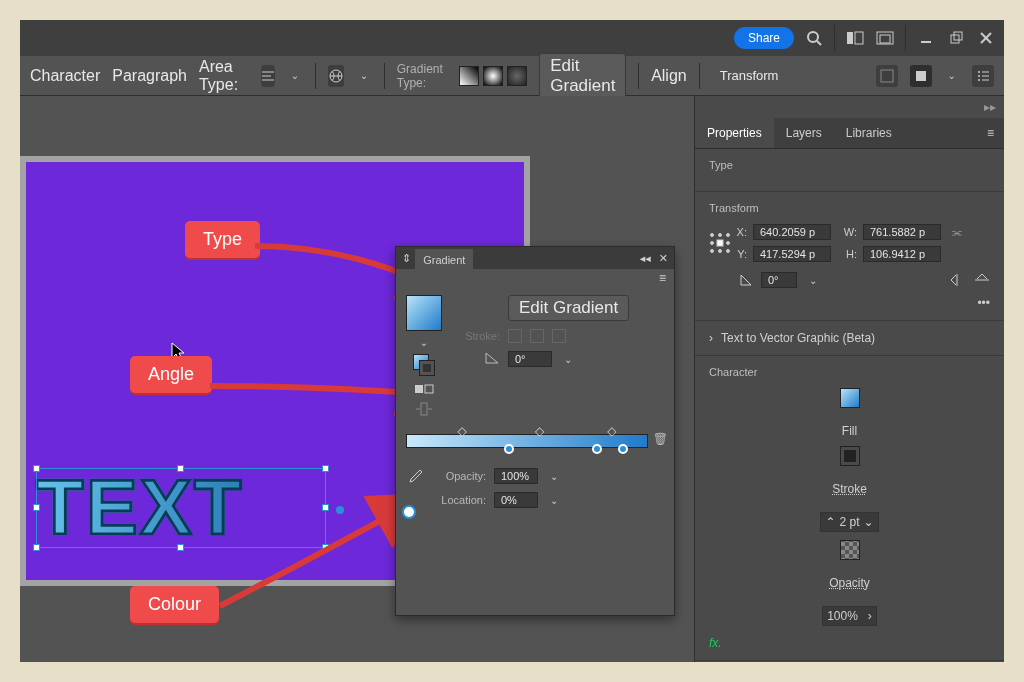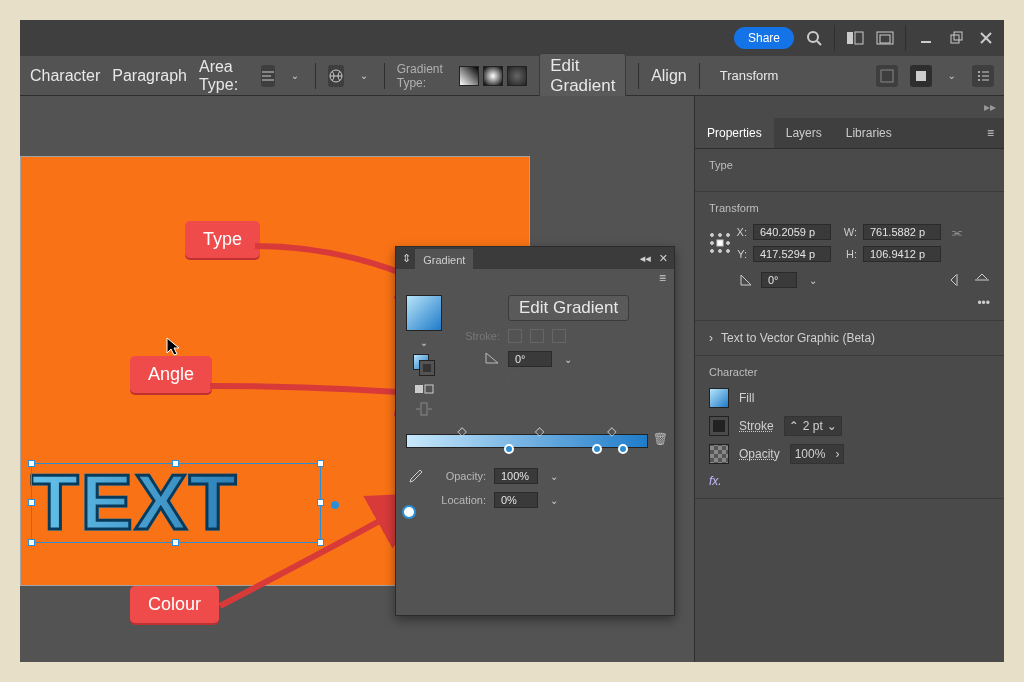--- a/index.html
+++ b/index.html
@@ -28,21 +28,21 @@
   .swatch { width:20px; height:20px; border:1px solid #222; }
   .swLin { background: linear-gradient(45deg,#fff,#000); }
   .swRad { background: radial-gradient(circle at 50% 50%, #fff, #000); }
   .swDia { background: radial-gradient(ellipse at 50% 50%, #666, #222); }
   .pill-btn { background:#5a5a5a; border: 1px solid #3a3a3a; padding: 2px 10px; border-radius:3px; font-size:17px; color:#e8e8e8; }
   .ob-right-label { font-size:13px; color:#e8e8e8; margin-left:8px; }
   .sq-dark { width:22px; height:22px; background:#3e3e3e; border-radius:3px; display:inline-flex; align-items:center; justify-content:center;}
   
   .main { position:absolute; top:76px; left:0; right:0; bottom:0; display:flex; }
   .canvas-col { flex:1; background:#535353; position:relative; overflow:hidden; }
-  .artboard { position:absolute; left:0; top:60px; width:510px; height:430px; background:#f97316; border:1px solid #a3a3a3;padding-left:11px; }
+  .artboard { position:absolute; left:0; top:60px; width:510px; height:430px; background:#6d28d9; border:6px solid #a3a3a3;padding-left:11px; }
   .text-object {
     position:absolute; left:10px; top:300px; font-family: "Arial Black", Arial, sans-serif;
     font-size:78px; font-weight:900; letter-spacing:2px;
     color: transparent; -webkit-text-stroke: 3px #0a3a5a;
     background: linear-gradient(90deg,#66c2ea,#2c7fb6); -webkit-background-clip:text; background-clip:text;
   }
   .selhandles { position:absolute; border:1px solid #2b8fd8; left:10px; top:306px; width:290px; height:80px; pointer-events:none; }
   .selhandles .h { position:absolute; width:7px; height:7px; background:#fff; border:1px solid #2b8fd8; }
   .cursor-ptr { position:absolute; left:145px; top:180px; }
   
@@ -67,21 +67,21 @@
   .right-col { width:310px; background:#4a4a4a; border-left:1px solid #2e2e2e; position:relative; }
   .tabbar { display:flex; align-items:center; border-bottom:1px solid #2e2e2e; background:#3f3f3f; }
   .tab { padding:8px 12px; font-size:12px; color:#ccc; }
   .tab.active { background:#4a4a4a; color:#fff; }
   .tab.menu { margin-left:auto; padding:8px 10px; }
   .section { padding:10px 14px; border-bottom:1px solid #3a3a3a; }
   .sec-title { font-size:11px; color:#bfbfbf; margin-bottom:10px; }
   .tf-grid { display:grid; grid-template-columns: 20px 12px 78px 20px 78px 20px; gap:6px 6px; align-items:center; font-size:11px; }
   .tf-ref { grid-row: span 2; width:22px; height:22px; display:inline-block; }
   .tf-lbl { color:#ccc; text-align:right; }
-  .ap-row { display:flex; align-items:center; gap:10px; margin:8px 0; }
+  .ap-row { display:flex; align-items:center; gap:16px; margin:8px 0;flex-direction:column; }
   .ap-sw { width:20px; height:20px; border:1px solid #222; }
   .sw-fill { background:linear-gradient(135deg,#b8e4fa,#1f7bc9);}
   .sw-stroke { background:#222; box-shadow: inset 0 0 0 3px #4a4a4a; }
   .sw-op { background: repeating-conic-gradient(#888 0% 25%, #555 0% 50%) 0/8px 8px; }
   .chev-box { border:1px solid #333; padding:2px 4px; display:inline-flex; align-items:center; gap:4px; background:#3a3a3a; }
   svg { display:block; }
   .arrow { position:absolute; pointer-events:none; }
 </style>
 </head>
 <body>
@@ -422,17 +422,17 @@
             </span>
         </div>
         <div class="ap-row">
           <div class="ap-sw sw-op"></div>
           <span style="text-decoration: underline dotted">Opacity</span>
           <span class="chev-box">
               <span>100%</span>
               <span style="margin-left:6px">›</span>
             </span>
         </div>
-        <div style="margin-top:10px;font-style:italic;color:#c4b5fd">fx.</div>
+        <div style="margin-top:10px;font-style:italic;color:#22c55e">fx.</div>
       </div>
     </div>
   </div>
 </div>
 
 </body></html>

